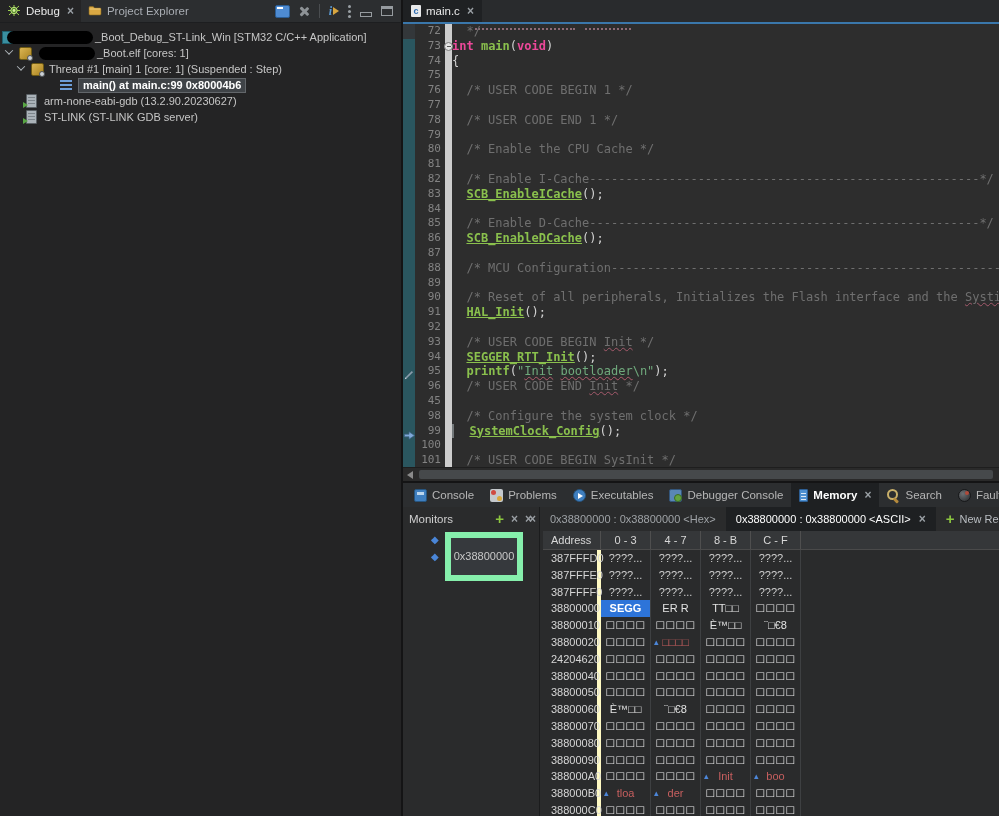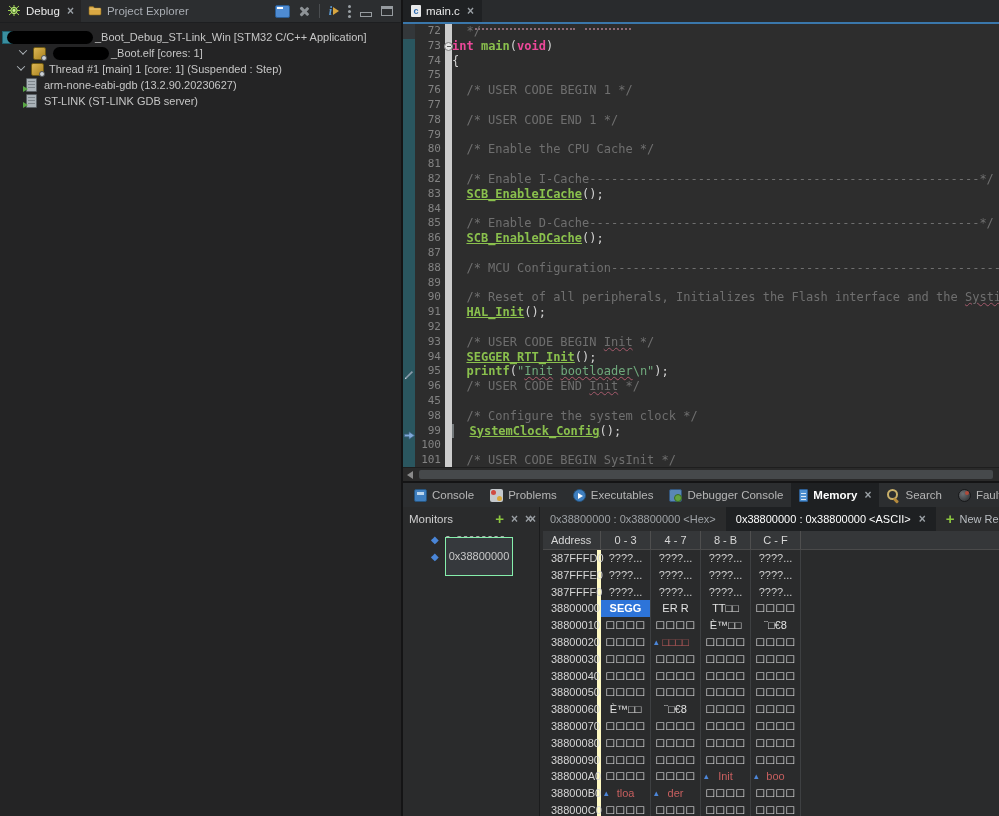--- a/index.html
+++ b/index.html
@@ -89,21 +89,21 @@
   .ic-fault::after{content:"";position:absolute;right:1px;top:1px;width:4px;height:4px;border-radius:50%;background:#b04a3a;}
   
   .monitors{position:absolute;left:0;top:24px;width:136px;bottom:0;border-right:1px solid #1b1c1d;}
   .monitors-header{height:24px;display:flex;align-items:center;padding:0 6px;color:#cfcfcf;font-size:11.5px;gap:8px;}
   .mon-tools{margin-left:auto;display:flex;align-items:center;gap:7px;}
   .ic-plus{color:#8cc63f;font-weight:bold;font-size:15px;line-height:12px;}
   .ic-x{color:#9a9fa4;font-weight:bold;font-size:12px;line-height:12px;}
   .ic-xx{color:#9a9fa4;font-weight:bold;font-size:12px;line-height:12px;letter-spacing:-3px;}
   .monitor-item{height:17px;display:flex;align-items:center;gap:6px;padding-left:28px;font-size:11px;color:#c8c8c8;}
   .monitor-item .dmd{color:#4a86d8;font-size:10px;}
-  .monitor-item.selected .lbl{background:#36393d;border:1px solid #86efac;padding:12px 3px;line-height:13px;}
+  .monitor-item.selected .lbl{background:#36393d;border:6px solid #86efac;padding:12px 3px;line-height:13px;}
   
   .renderings{position:absolute;left:137px;top:24px;right:0;bottom:0;}
   .rend-tabbar{height:24px;display:flex;align-items:center;font-size:11px;color:#9fa3a7;}
   .rend-tab{padding:0 10px;height:24px;display:flex;align-items:center;gap:6px;white-space:nowrap;}
   .rend-tab.active{background:#1e2022;color:#fff;}
   .new-rend{display:flex;align-items:center;gap:5px;padding:0 10px;color:#b9bdc1;white-space:nowrap;}
   
   .mem-table{position:absolute;left:3px;top:24px;right:0;bottom:0;font-size:11px;color:#d6d6d6;}
   .mt-header{display:flex;height:18px;line-height:18px;background:#353739;border-bottom:1px solid #4a4a4a;color:#d8d8d8;}
   .mt-header .hc{border-right:1px solid #4f4f4f;box-sizing:border-box;padding-left:8px;}
@@ -155,30 +155,34 @@
         <span class="ic-min"></span>
         <span class="ic-max"></span>
       </div>
     </div>
     <div class="tree" id="debug-tree">
         <div class="tree-row" style="padding-left: 2px;">
           <span class="ic-app"></span>
           <span class="redact" style="width: 86px; margin-left: -6px; margin-right: 2px;"></span>
           <span>_Boot_Debug_ST-Link_Win [STM32 C/C++ Application]</span>
         </div>
-        <div class="tree-row" style="padding-left: 18px;">
+        <div class="tree-row" style="padding-left: 4px;">
           <span class="chev"></span>
           <span class="ic-elf"></span>
           <span class="redact" style="width: 56px; margin-left: 2px; margin-right: 2px;"></span>
           <span>_Boot.elf [cores: 1]</span>
         </div>
         <div class="tree-row" style="padding-left: 16px;">
           <span class="chev"></span>
           <span class="ic-elf"></span>
           <span>Thread #1 [main] 1 [core: 1] (Suspended : Step)</span>
+        </div>
+        <div class="tree-row" style="padding-left: 60px;">
+          <span class="ic-stack"></span>
+          <span class="sel-frame">main() at main.c:99 0x80004b6</span>
         </div>
         <div class="tree-row" style="padding-left: 26px;">
           <span class="ic-gdb"></span>
           <span>arm-none-eabi-gdb (13.2.90.20230627)</span>
         </div>
         <div class="tree-row" style="padding-left: 26px;">
           <span class="ic-gdb"></span>
           <span>ST-LINK (ST-LINK GDB server)</span>
         </div>
       </div>
@@ -389,21 +393,21 @@
             <div class="mt-cell c-txt"><span>¨□€8</span></div>
           </div>
           <div class="mt-row">
             <div class="mt-addr">38800020</div>
             <div class="mt-cell c-box"><span>□□□□</span></div>
             <div class="mt-cell c-red"><span class="mark">▴</span><span>□□□□</span></div>
             <div class="mt-cell c-box"><span>□□□□</span></div>
             <div class="mt-cell c-box"><span>□□□□</span></div>
           </div>
           <div class="mt-row">
-            <div class="mt-addr">38800030</div>
+            <div class="mt-addr">24204620</div>
             <div class="mt-cell c-box"><span>□□□□</span></div>
             <div class="mt-cell c-box"><span>□□□□</span></div>
             <div class="mt-cell c-box"><span>□□□□</span></div>
             <div class="mt-cell c-box"><span>□□□□</span></div>
           </div>
           <div class="mt-row">
             <div class="mt-addr">38800040</div>
             <div class="mt-cell c-box"><span>□□□□</span></div>
             <div class="mt-cell c-box"><span>□□□□</span></div>
             <div class="mt-cell c-box"><span>□□□□</span></div>

